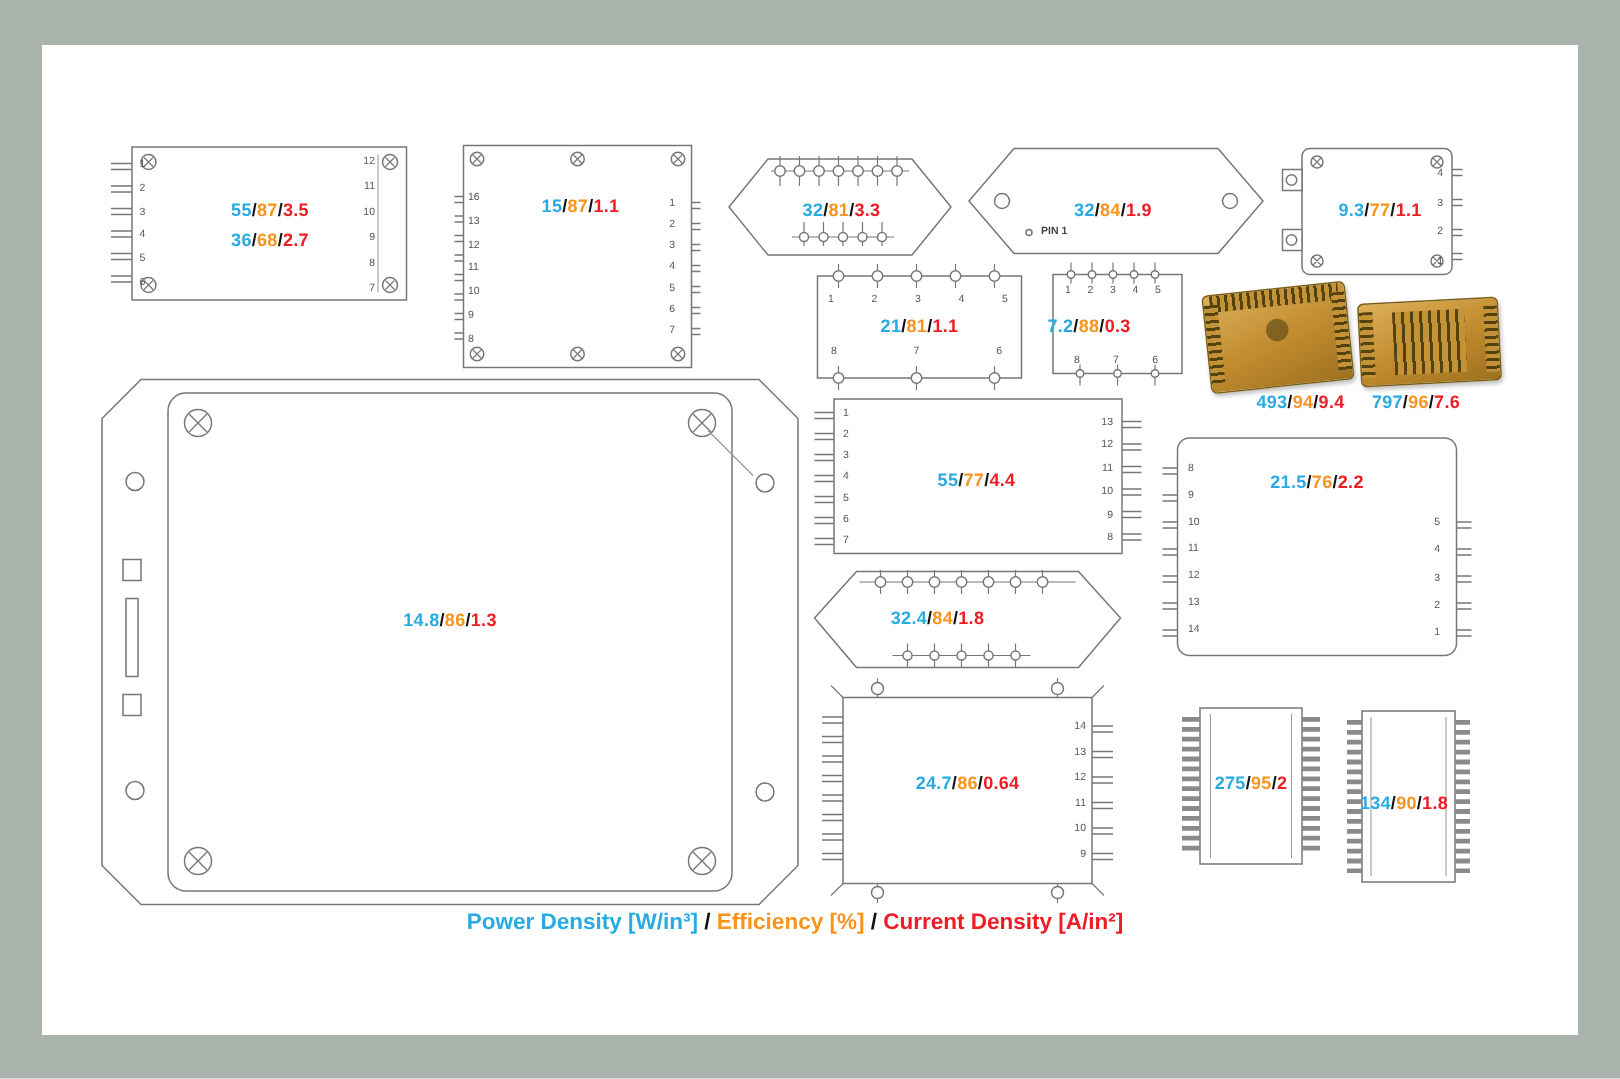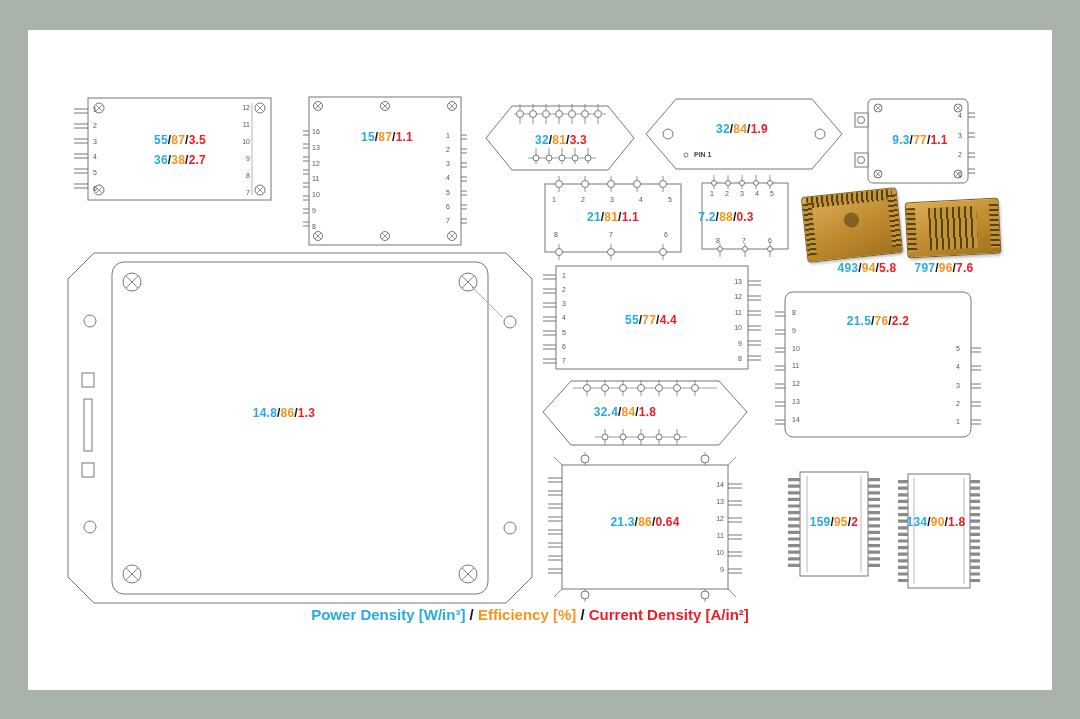--- a/index.html
+++ b/index.html
@@ -58,21 +58,21 @@
     </div>
   <div class="pincol right" style="left:236px;top:104px;height:92px;width:14px">
       <span>12</span>
       <span>11</span>
       <span>10</span>
       <span>9</span>
       <span>8</span>
       <span>7</span>
     </div>
   <div class="val" style="left:105px;top:133px;width:150px"><span class="vp">55</span><span class="vs">/</span><span class="ve">87</span><span class="vs">/</span><span class="vc">3.5</span></div>
-  <div class="val" style="left:105px;top:153px;width:150px"><span class="vp">36</span><span class="vs">/</span><span class="ve">38</span><span class="vs">/</span><span class="vc">2.7</span></div>
+  <div class="val" style="left:105px;top:153px;width:150px"><span class="vp">36</span><span class="vs">/</span><span class="ve">68</span><span class="vs">/</span><span class="vc">2.7</span></div>
 
   <svg class="outline" style="left:303px;top:93px" width="164" height="156" viewBox="0 0 164 156">
     <rect x="6" y="4" width="152" height="148" fill="#fff" stroke="#777"></rect>
     <path d="M0 38h6M0 42h6 M0 51h6M0 55h6 M0 64h6M0 68h6 M0 77h6M0 81h6 M0 90h6M0 94h6 M0 103h6M0 107h6 M0 116h6M0 120h6 M0 129h6M0 133h6" stroke="#777" fill="none"></path>
     <path d="M158 42h6M158 46h6 M158 56h6M158 60h6 M158 70h6M158 74h6 M158 84h6M158 88h6 M158 98h6M158 102h6 M158 112h6M158 116h6 M158 126h6M158 130h6" stroke="#777" fill="none"></path>
     <g fill="#fff" stroke="#777">
       <circle cx="15" cy="13" r="4.5"></circle>
         <circle cx="82" cy="13" r="4.5"></circle>
         <circle cx="149" cy="13" r="4.5"></circle>
       <circle cx="15" cy="143" r="4.5"></circle>
@@ -126,21 +126,21 @@
   </svg>
   <div class="val" style="left:491px;top:133px;width:140px"><span class="vp">32</span><span class="vs">/</span><span class="ve">81</span><span class="vs">/</span><span class="vc">3.3</span></div>
 
   <svg class="outline" style="left:646px;top:93px" width="196" height="82" viewBox="0 0 196 82">
     <polygon points="0,41 30,6 166,6 196,41 166,76 30,76" fill="#fff" stroke="#777"></polygon>
     <circle cx="22" cy="41" r="5" fill="#fff" stroke="#777"></circle>
     <circle cx="174" cy="41" r="5" fill="#fff" stroke="#777"></circle>
     <circle cx="40" cy="62" r="2" fill="none" stroke="#777"></circle>
   </svg>
   <div class="small-label" style="left:694px;top:151px">PIN 1</div>
-  <div class="val" style="left:672px;top:122px;width:140px"><span class="vp">32</span><span class="vs">/</span><span class="ve">84</span><span class="vs">/</span><span class="vc">1.9</span></div>
+  <div class="val" style="left:672px;top:133px;width:140px"><span class="vp">32</span><span class="vs">/</span><span class="ve">84</span><span class="vs">/</span><span class="vc">1.9</span></div>
 
   <svg class="outline" style="left:855px;top:95px" width="120" height="92" viewBox="0 0 120 92">
     <rect x="13" y="4" width="100" height="84" rx="5" fill="#fff" stroke="#777"></rect>
     <rect x="0" y="18" width="13" height="14" fill="#fff" stroke="#777"></rect>
     <rect x="0" y="58" width="13" height="14" fill="#fff" stroke="#777"></rect>
     <circle cx="6" cy="25" r="3.5" fill="#fff" stroke="#777"></circle>
     <circle cx="6" cy="65" r="3.5" fill="#fff" stroke="#777"></circle>
     <path d="M113 18h7M113 22h7 M113 38h7M113 42h7 M113 58h7M113 62h7 M113 74h7M113 78h7" stroke="#777" fill="none"></path>
     <g fill="#fff" stroke="#777">
       <circle cx="23" cy="13" r="4"></circle>
@@ -213,21 +213,21 @@
       <span>6</span>
     </div>
   <div class="val" style="left:678px;top:210px;width:96px"><span class="vp">7.2</span><span class="vs">/</span><span class="ve">88</span><span class="vs">/</span><span class="vc">0.3</span></div>
 
   <div class="photo" style="left:804px;top:192px;width:94px;height:64px;transform:rotate(-6deg)">
     <div class="ph-top"></div>
     <div class="ph-ridge l"></div>
     <div class="ph-ridge r"></div>
     <div class="ph-logo"></div>
   </div>
-  <div class="val" style="left:817px;top:261px;width:100px"><span class="vp">493</span><span class="vs">/</span><span class="ve">94</span><span class="vs">/</span><span class="vc">5.8</span></div>
+  <div class="val" style="left:817px;top:261px;width:100px"><span class="vp">493</span><span class="vs">/</span><span class="ve">94</span><span class="vs">/</span><span class="vc">9.4</span></div>
 
   <div class="photo" style="left:906px;top:200px;width:92px;height:54px;transform:rotate(-3deg)">
     <div class="ph-mid"></div>
     <div class="ph-ridge l"></div>
     <div class="ph-ridge r"></div>
   </div>
   <div class="val" style="left:894px;top:261px;width:100px"><span class="vp">797</span><span class="vs">/</span><span class="ve">96</span><span class="vs">/</span><span class="vc">7.6</span></div>
 
   <svg class="outline" style="left:68px;top:253px" width="464" height="350" viewBox="0 0 464 350">
     <polygon points="26,0 438,0 464,26 464,324 438,350 26,350 0,324 0,26" fill="#fff" stroke="#777"></polygon>
@@ -241,21 +241,21 @@
     <rect x="16" y="146" width="8" height="52" fill="#fff" stroke="#777"></rect>
     <g fill="#fff" stroke="#777">
       <circle cx="64" cy="29" r="9"></circle>
         <circle cx="400" cy="29" r="9"></circle>
         <circle cx="64" cy="321" r="9"></circle>
         <circle cx="400" cy="321" r="9"></circle>
     </g>
     <path d="M58 23l12 12M70 23l-12 12 M394 23l12 12M406 23l-12 12 M58 315l12 12M70 315l-12 12 M394 315l12 12M406 315l-12 12" stroke="#777" stroke-width="0.9" fill="none"></path>
     <line x1="404" y1="34" x2="434" y2="64" stroke="#999" stroke-width="0.8"></line>
   </svg>
-  <div class="val" style="left:194px;top:406px;width:180px"><span class="vp">14.8</span><span class="vs">/</span><span class="ve">86</span><span class="vs">/</span><span class="vc">1.3</span></div>
+  <div class="val" style="left:210px;top:406px;width:180px"><span class="vp">14.8</span><span class="vs">/</span><span class="ve">86</span><span class="vs">/</span><span class="vc">1.3</span></div>
 
   <svg class="outline" style="left:543px;top:261px" width="218" height="113" viewBox="0 0 218 113">
     <rect x="13" y="5" width="192" height="103" fill="#fff" stroke="#777"></rect>
     <path d="M0 14h13M0 18h13 M0 28h13M0 32h13 M0 42h13M0 46h13 M0 56h13M0 60h13 M0 70h13M0 74h13 M0 84h13M0 88h13 M0 98h13M0 102h13" stroke="#777" fill="none"></path>
     <path d="M205 20h13M205 24h13 M205 35h13M205 39h13 M205 50h13M205 54h13 M205 65h13M205 69h13 M205 80h13M205 84h13 M205 95h13M205 99h13" stroke="#777" fill="none"></path>
   </svg>
   <div class="pincol" style="left:562px;top:272px;height:92px;width:10px">
       <span>1</span>
       <span>2</span>
       <span>3</span>
@@ -336,34 +336,34 @@
     </g>
   </svg>
   <div class="pincol right" style="left:710px;top:481px;height:92px;width:14px">
       <span>14</span>
       <span>13</span>
       <span>12</span>
       <span>11</span>
       <span>10</span>
       <span>9</span>
     </div>
-  <div class="val" style="left:585px;top:515px;width:120px"><span class="vp">21.3</span><span class="vs">/</span><span class="ve">86</span><span class="vs">/</span><span class="vc">0.64</span></div>
+  <div class="val" style="left:585px;top:515px;width:120px"><span class="vp">24.7</span><span class="vs">/</span><span class="ve">86</span><span class="vs">/</span><span class="vc">0.64</span></div>
 
   <svg class="outline" style="left:788px;top:468px" width="92" height="112" viewBox="0 0 92 112">
     <rect x="12" y="4" width="68" height="104" fill="#fff" stroke="#777"></rect>
     <line x1="6" y1="10" x2="6" y2="102" stroke="#8a8a8a" stroke-width="12" stroke-dasharray="3.2 3.4"></line>
     <line x1="86" y1="10" x2="86" y2="102" stroke="#8a8a8a" stroke-width="12" stroke-dasharray="3.2 3.4"></line>
     <line x1="19" y1="8" x2="19" y2="104" stroke="#999" stroke-width="0.7"></line>
     <line x1="73" y1="8" x2="73" y2="104" stroke="#999" stroke-width="0.7"></line>
   </svg>
-  <div class="val" style="left:784px;top:515px;width:100px"><span class="vp">159</span><span class="vs">/</span><span class="ve">95</span><span class="vs">/</span><span class="vc">2</span></div>
+  <div class="val" style="left:784px;top:515px;width:100px"><span class="vp">275</span><span class="vs">/</span><span class="ve">95</span><span class="vs">/</span><span class="vc">2</span></div>
 
   <svg class="outline" style="left:898px;top:470px" width="82" height="122" viewBox="0 0 82 122">
     <rect x="10" y="4" width="62" height="114" fill="#fff" stroke="#777"></rect>
     <line x1="5" y1="10" x2="5" y2="112" stroke="#8a8a8a" stroke-width="10" stroke-dasharray="3.2 3.4"></line>
     <line x1="77" y1="10" x2="77" y2="112" stroke="#8a8a8a" stroke-width="10" stroke-dasharray="3.2 3.4"></line>
     <line x1="16" y1="8" x2="16" y2="114" stroke="#999" stroke-width="0.7"></line>
     <line x1="66" y1="8" x2="66" y2="114" stroke="#999" stroke-width="0.7"></line>
   </svg>
-  <div class="val" style="left:886px;top:515px;width:100px"><span class="vp">134</span><span class="vs">/</span><span class="ve">90</span><span class="vs">/</span><span class="vc">1.8</span></div>
+  <div class="val" style="left:886px;top:528px;width:100px"><span class="vp">134</span><span class="vs">/</span><span class="ve">90</span><span class="vs">/</span><span class="vc">1.8</span></div>
 
   <div class="legend" style="left:280px;top:606px;width:500px"><span class="lp">Power Density [W/in³]</span><span class="ls"> / </span><span class="le">Efficiency [%]</span><span class="ls"> / </span><span class="lc">Current Density [A/in²]</span></div>
 </div>
 
 </body></html>

